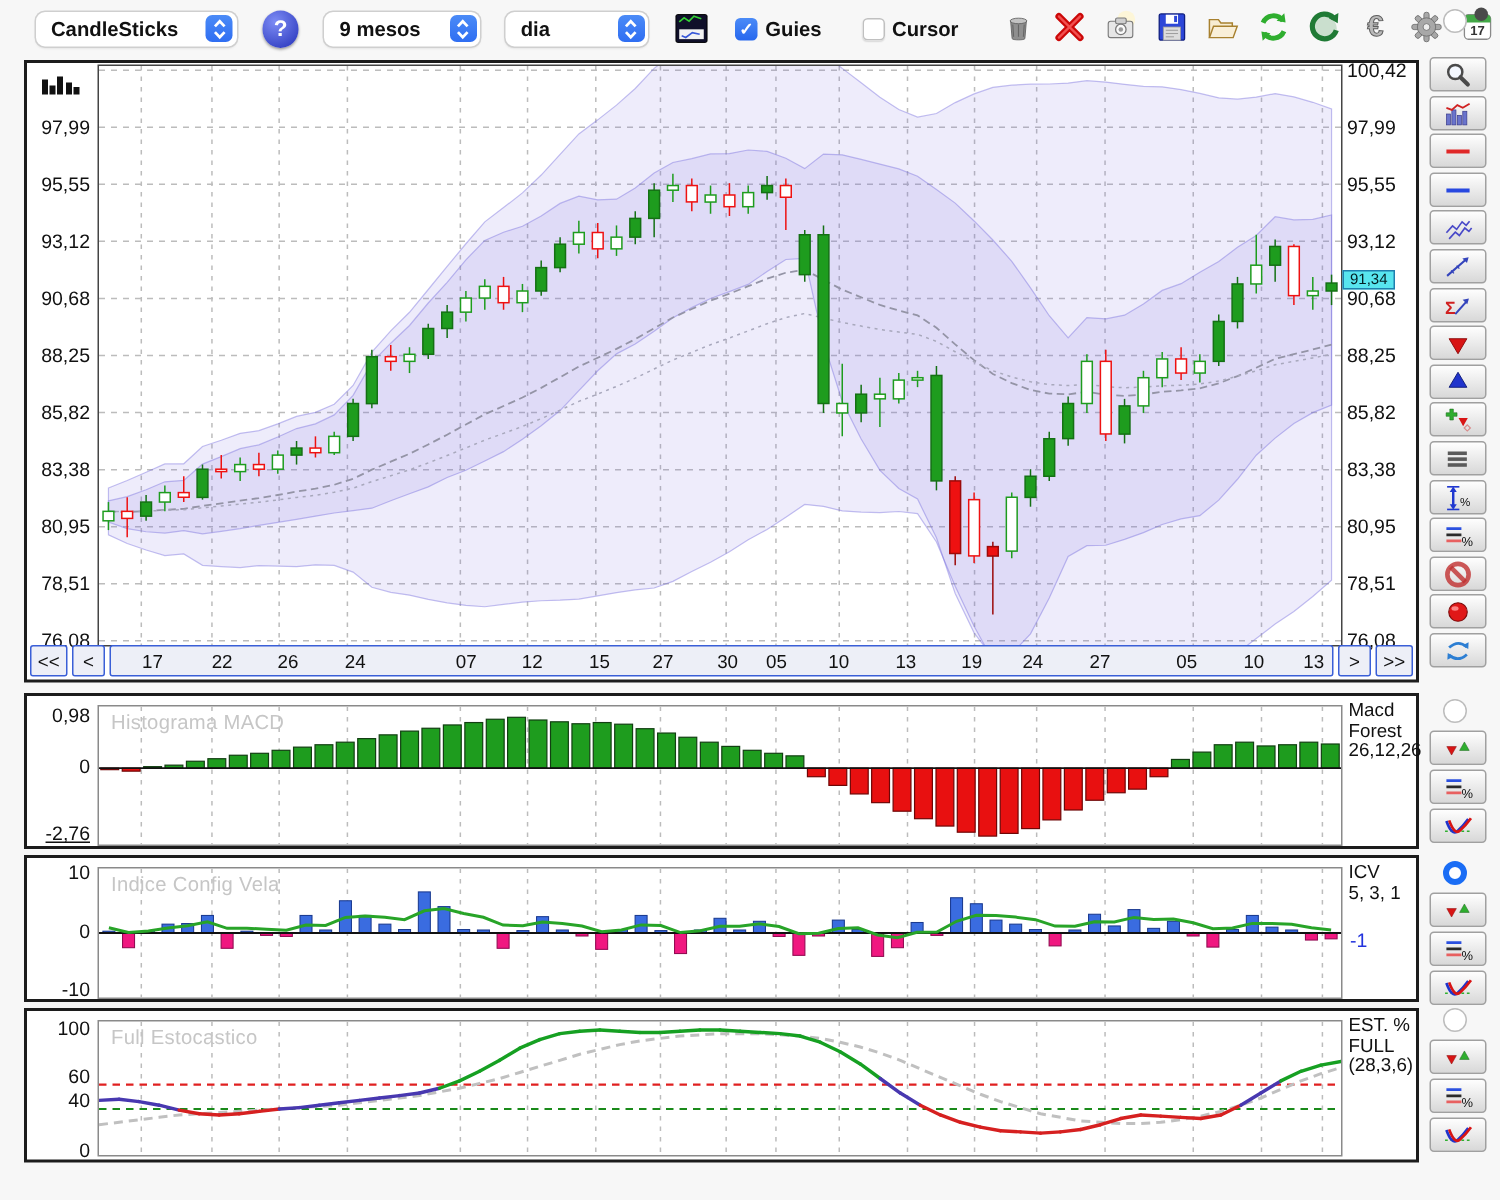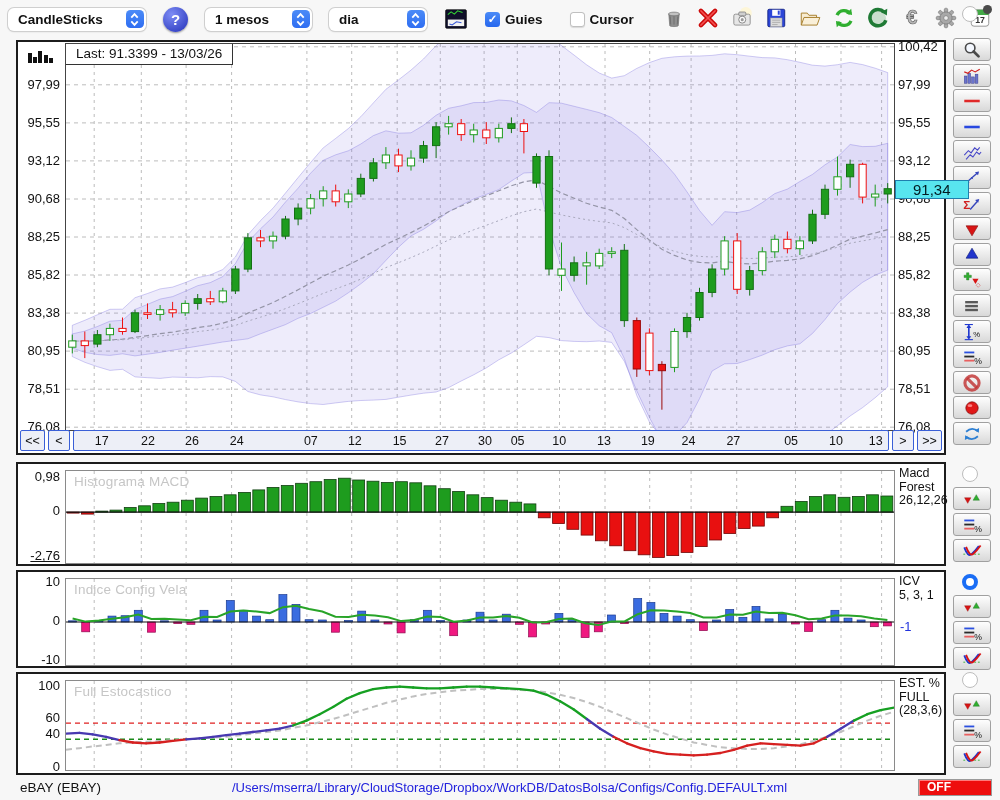--- a/index.html
+++ b/index.html
@@ -1,39 +1,39 @@
 <!DOCTYPE html>
 <html><head>
 <meta charset="utf-8">
 <style>
   html,body{margin:0;padding:0;background:#e9e9e9;font-family:"Liberation Sans",sans-serif}
   #win{position:relative;width:1000px;height:800px;background:#f7f7f7;overflow:hidden}
   
-  #toolbar{position:absolute;left:0;top:0;width:100%;height:38px;display:flex;align-items:center;padding-left:8px;box-sizing:border-box;gap:17px}
+  #toolbar{position:absolute;left:0;top:0;width:100%;height:38px;display:flex;align-items:center;padding-left:24px;box-sizing:border-box;gap:17px}
   .msel{height:23px;background:#fff;border-radius:6px;box-shadow:0 0 0 1px #cfcfcf,0 1px 2px rgba(0,0,0,.14);display:flex;align-items:center;font-size:13.5px;font-weight:700;color:#111;padding-left:10px;position:relative}
   .w1{width:128px}.w2{width:97px}.w3{width:88px}
   .stp{position:absolute;right:2.5px;top:2.5px;bottom:2.5px;width:18px;border-radius:4.5px;background:linear-gradient(#4b8bf7,#2f6ef2);display:flex;align-items:center;justify-content:center}
   .helpbtn{width:25px;height:25px;border-radius:50%;border:none;background:radial-gradient(circle at 35% 30%,#7d8cf5,#2330b8);color:#fff;font-weight:700;font-size:15px;display:flex;align-items:center;justify-content:center;box-shadow:0 1px 2px rgba(0,0,0,.4)}
   .chk{display:flex;align-items:center;gap:5px;font-size:13.5px;font-weight:700;color:#111}
   .cbox{width:15px;height:15px;border-radius:3.5px;background:#fff;box-shadow:inset 0 0 0 1px #c0c0c0,0 1px 1px rgba(0,0,0,.12)}
   .cbox.on{background:linear-gradient(#4b8bf7,#2667ee);box-shadow:none;color:#fff;display:flex;align-items:center;justify-content:center;font-size:11.5px;font-weight:700}
   #icon-strip{display:flex;gap:4px;margin-left:8px;align-items:center}
   .tbtn{width:30px;height:30px;border:none;background:transparent;padding:2px;cursor:default}
   #mini-chart{display:inline-block;width:24px;height:24px}
   
   .panel{position:absolute;background:#fff;border:2px solid #1c1c1c;box-sizing:border-box}
   #p-main{left:16px;top:40px;width:930px;height:415px}
   #main-plot{position:absolute;left:47px;top:1px;width:830px;height:388px;border:1px solid #444;box-sizing:border-box;background:#fff}
   #main-gl{position:absolute;left:0;top:0;width:47px;height:100%}
   #main-gr{position:absolute;left:877px;top:0;width:50px;height:100%}
   .tick{position:absolute;font-size:13px;color:#111;white-space:nowrap}
   .tl{right:5px}.tr2{left:3px}
   #chicon{position:absolute;left:9px;top:7px}
   #lastbox{position:absolute;left:0;top:0;background:#fff;border:1px solid #333;border-top:none;border-left:none;padding:2px 10px 3px;font-size:13.5px;color:#111;z-index:2}
-  #price-box{position:absolute;left:0px;background:#58e5ef;border:1px solid #1f7fae;padding:0 17px;font-size:15px;color:#031c22;z-index:3}
+  #price-box{position:absolute;left:0px;background:#58e5ef;border:1px solid #1f7fae;padding:0 4px;font-size:10px;color:#031c22;z-index:3}
   #navbar{position:absolute;left:2px;right:2px;bottom:2px;height:21px;display:flex;gap:3px;align-items:stretch}
   .navbtn{border:1px solid #3a5fd7;background:#edeff7;border-radius:2px;font-size:12.5px;width:25px;padding:0;color:#111;font-family:inherit}
   #nav-strip{flex:1;border:1px solid #3a5fd7;background:#edeff7;position:relative;border-radius:2px}
   .navdate{position:absolute;top:2.5px;transform:translateX(-50%);font-size:12.5px;color:#111}
   .plot2{position:absolute;left:47px;top:6px;border:1px solid #8a8a8a;background:#fff}
   #p-macd{left:16px;top:462px;width:930px;height:104px}
   #p-icv{left:16px;top:570px;width:930px;height:98px}
   #p-stoch{left:16px;top:672px;width:930px;height:103px}
   .ptitle{position:absolute;left:8px;top:3px;font-size:13.5px;color:#c6c6c6;letter-spacing:.2px;z-index:2}
   .rlab{position:absolute;left:881px;top:3px;font-size:12.5px;line-height:13.5px;color:#111}
@@ -61,21 +61,21 @@
       <span>CandleSticks</span>
       <span class="stp">
           <svg width="11" height="15" viewBox="0 0 10 14">
             <path d="M2 5.2L5 2l3 3.2" stroke="#fff" stroke-width="1.7" fill="none"></path>
             <path d="M2 8.8L5 12l3-3.2" stroke="#fff" stroke-width="1.7" fill="none"></path>
           </svg>
         </span>
     </div>
     <button class="helpbtn">?</button>
     <div class="msel w2">
-      <span>1 mesos</span>
+      <span>9 mesos</span>
       <span class="stp">
           <svg width="11" height="15" viewBox="0 0 10 14">
             <path d="M2 5.2L5 2l3 3.2" stroke="#fff" stroke-width="1.7" fill="none"></path>
             <path d="M2 8.8L5 12l3-3.2" stroke="#fff" stroke-width="1.7" fill="none"></path>
           </svg>
         </span>
     </div>
     <div class="msel w3">
       <span>dia</span>
       <span class="stp">
@@ -341,21 +341,20 @@
           <rect x="767.9" y="132.8" width="7.2" height="12.5" fill="#ffffff" stroke="#1e9c1e" stroke-width="1"></rect>
           <line x1="784.1" y1="115.6" x2="784.1" y2="143.8" stroke="#147014"></line>
           <rect x="780.5" y="120.3" width="7.2" height="12.5" fill="#1e9c1e" stroke="#147014" stroke-width="1"></rect>
           <line x1="796.6" y1="118.8" x2="796.6" y2="159.4" stroke="#ee1111"></line>
           <rect x="793.0" y="120.3" width="7.2" height="32.8" fill="#ffffff" stroke="#ee1111" stroke-width="1"></rect>
           <line x1="809.2" y1="140.6" x2="809.2" y2="162.5" stroke="#1e9c1e"></line>
           <rect x="805.6" y="150.0" width="7.2" height="3.1" fill="#ffffff" stroke="#1e9c1e" stroke-width="1"></rect>
           <line x1="821.7" y1="139.1" x2="821.7" y2="159.4" stroke="#147014"></line>
           <rect x="818.1" y="144.7" width="7.2" height="5.3" fill="#1e9c1e" stroke="#147014" stroke-width="1"></rect>
         </svg>
-      <div id="lastbox">Last: 91.3399 - 13/03/26</div>
     </div>
     <div id="main-gr">
       <div id="price-box" style="top: 137.711px;">91,34</div>
     <div class="tick tr2" style="top: -3.18704px;">100,42</div>
         <div class="tick tr2" style="top: 34.7879px;">97,99</div>
         <div class="tick tr2" style="top: 72.919px;">95,55</div>
         <div class="tick tr2" style="top: 110.894px;">93,12</div>
         <div class="tick tr2" style="top: 149.025px;">90,68</div>
         <div class="tick tr2" style="top: 187px;">88,25</div>
         <div class="tick tr2" style="top: 224.975px;">85,82</div>
@@ -683,25 +682,20 @@
         </svg>
       <div class="ptitle">Full Estocastico</div>
     </div>
     <div class="rlab" id="rl-stoch">
         <div>EST. %</div>
         <div>FULL</div>
         <div>(28,3,6)</div>
       </div>
   </div>
 
-  <div id="statusbar">
-    <span id="sb-symbol">eBAY (EBAY)</span>
-    <span id="sb-path">/Users/mserra/Library/CloudStorage/Dropbox/WorkDB/DatosBolsa/Configs/Config.DEFAULT.xml</span>
-    <div id="sb-off">OFF</div>
-  </div>
 
   <div id="sidebar">
     <div class="radio" id="top-radio" style="top:6px"></div>
   <button class="sbtn" style="top: 38px;">
         <svg width="20" height="20" viewBox="0 0 22 22">
           <circle cx="9" cy="8.8" r="5.2" fill="#f4f8ff" stroke="#4a4a4a" stroke-width="1.8"></circle>
           <line x1="12.8" y1="12.6" x2="18.2" y2="18" stroke="#4a4a4a" stroke-width="3" stroke-linecap="round"></line>
         </svg>
       </button>
       <button class="sbtn" style="top: 64px;">

